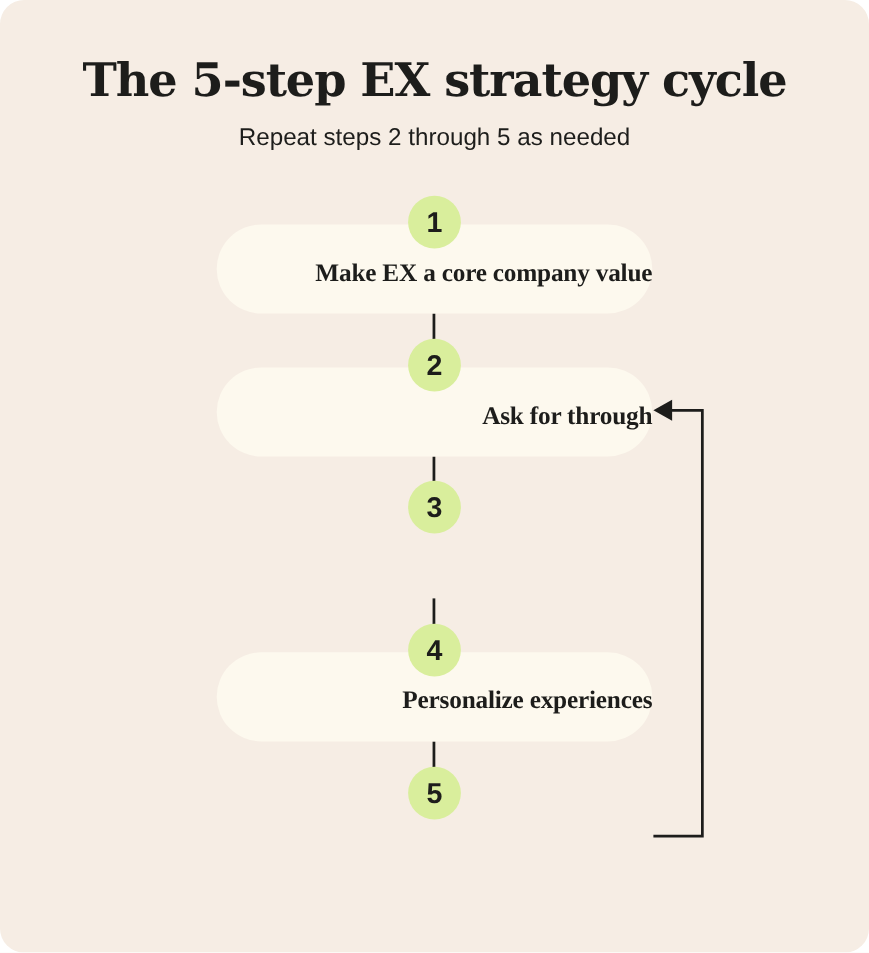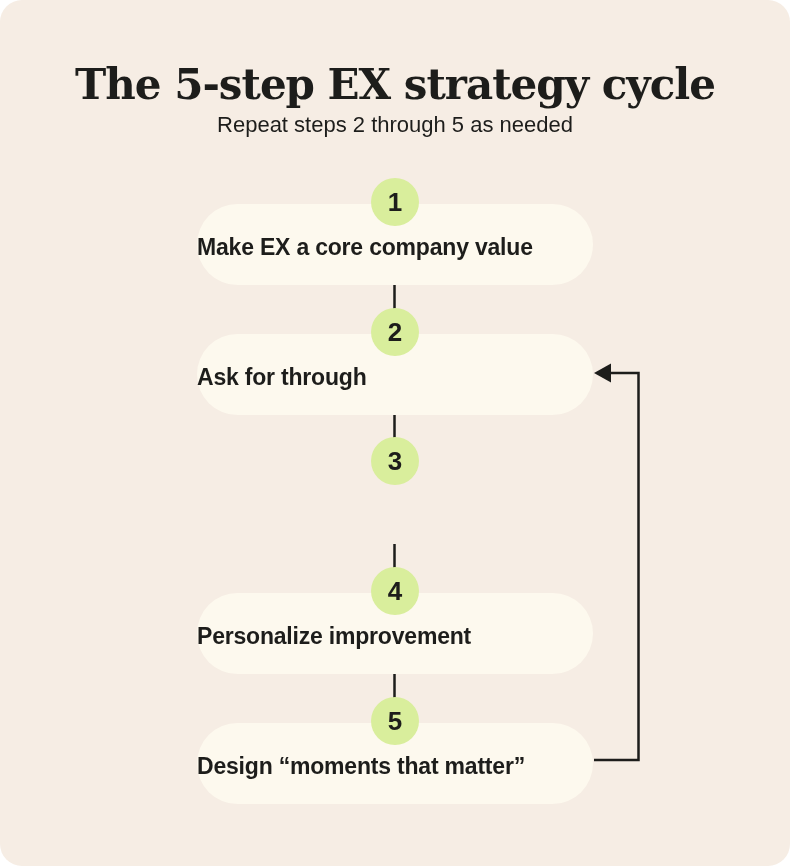--- a/index.html
+++ b/index.html
@@ -13,21 +13,21 @@
   .canvas {
     position: relative;
     width: 790px;
     height: 866px;
     background: var(--background, #F6EDE4);
     border-radius: 22px;
     overflow: hidden;
   }
   .title {
     position: absolute;
-    top: 60px;
+    top: 48px;
     left: 0;
     width: 100%;
     margin: 0;
     text-align: center;
     font-family: "DejaVu Serif", serif;
     font-weight: 700;
     font-size: 42px;
     letter-spacing: -1px;
     color: var(--text, #1D1D1B);
   }
@@ -78,24 +78,25 @@
     z-index: 2;
   }
   .pill {
     margin-top: -22px;
     width: 396px;
     height: 81px;
     border-radius: 44px;
     background: var(--pill, #FDF9EE);
     display: flex;
     align-items: center;
-    justify-content: flex-start;
+    justify-content: flex-end;
     padding-top: 6px;
     box-sizing: border-box;
     z-index: 1;
+    font-family: Liberation Serif, serif;
   }
   .pill span {
     font-size: 23px;
     font-weight: 700;
     color: var(--text, #1D1D1B);
     letter-spacing: -0.2px;
   }
 </style>
 </head>
 <body>
@@ -130,24 +131,21 @@
     </div>
   </div>
 
   <div class="step s3">
     <div class="num">3</div>
   </div>
 
   <div class="step s4">
     <div class="num">4</div>
     <div class="pill">
-      <span>Personalize improvement</span>
+      <span>Personalize experiences</span>
     </div>
   </div>
 
   <div class="step s5">
     <div class="num">5</div>
-    <div class="pill">
-      <span>Design “moments that matter”</span>
-    </div>
   </div>
 
 </div>
 
 </body></html>

